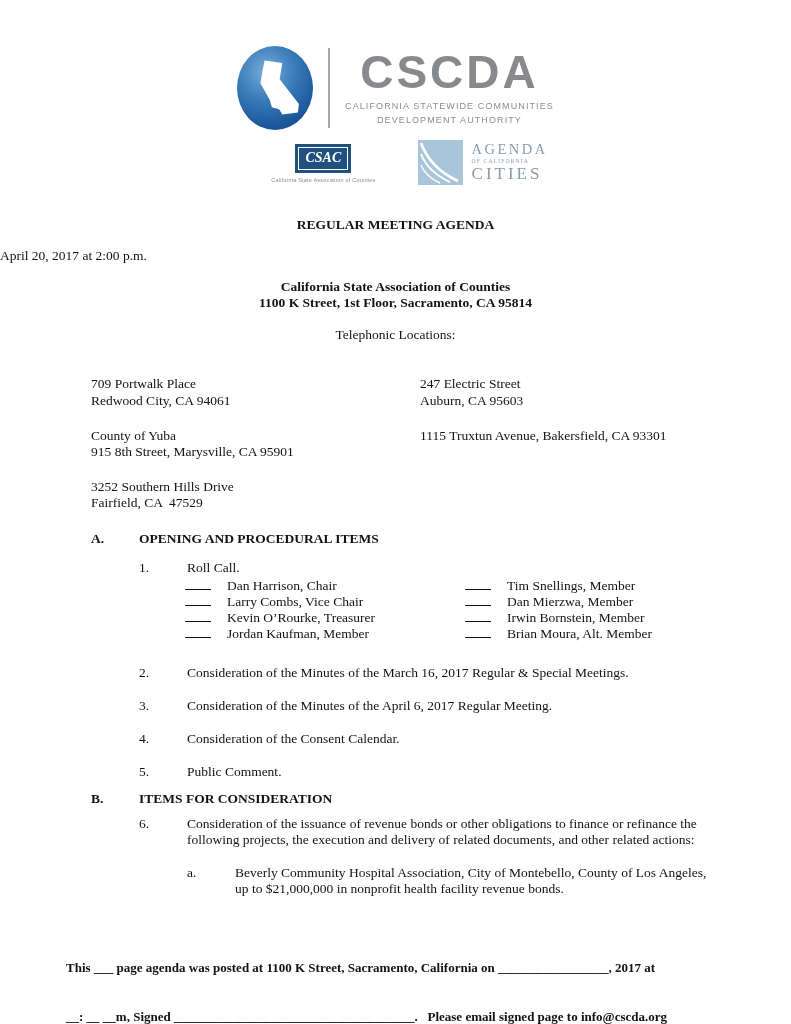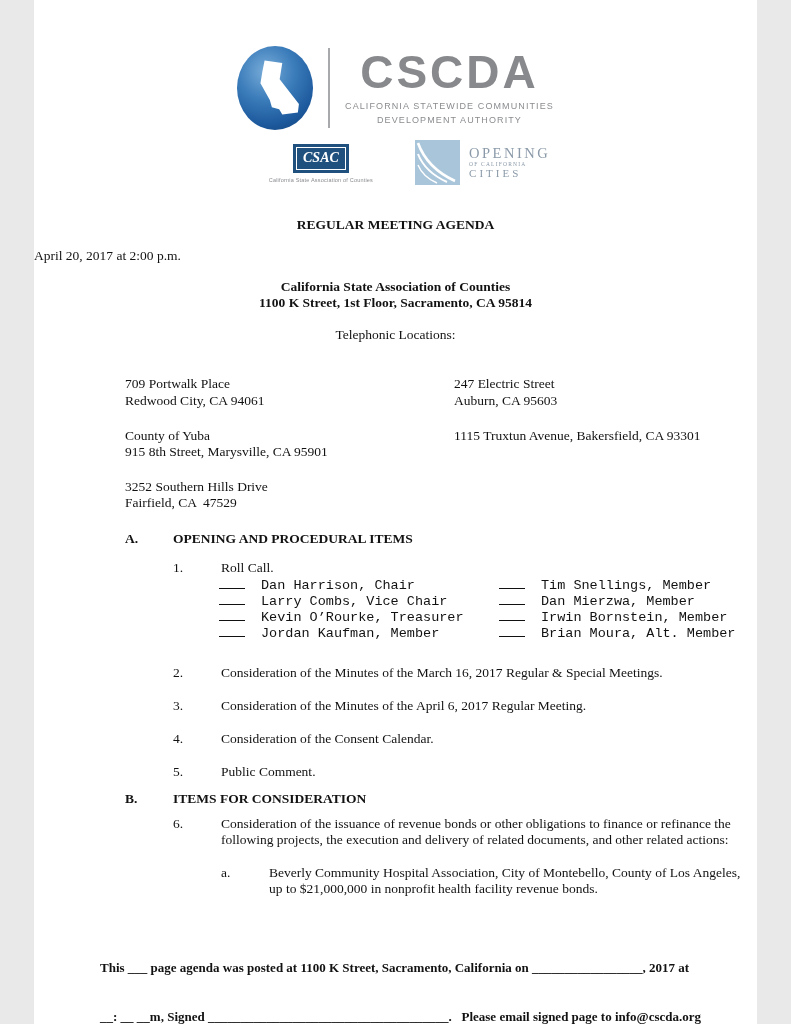--- a/index.html
+++ b/index.html
@@ -1,18 +1,18 @@
 <!DOCTYPE html>
 <html><head>
 <meta charset="utf-8">
 <style>
   * { margin:0; padding:0; box-sizing:border-box; }
   html,body { background:#e9e9e9; }
   .page {
-    position:relative; width:723px; height:1024px; margin:0 auto;
+    position:relative; width:791px; height:1024px; margin:0 auto;
     background:#ffffff; overflow:hidden;
     font-family:"Liberation Serif","DejaVu Serif",serif;
     font-size:13.5px; color:#121212; line-height:1.2;
   }
   
   .logo-block { padding-top:46px; display:flex; justify-content:center; align-items:center; gap:15px; }
   .logo-sphere {
     width:76px; height:84px; border-radius:50%;
     background:radial-gradient(circle at 38% 30%, #79add9 0%, #3b7cba 38%, #1d5a9e 70%, #123f74 100%);
     display:flex; align-items:center; justify-content:center; flex:0 0 auto;
@@ -33,38 +33,38 @@
   .csac { display:flex; flex-direction:column; align-items:center; margin-top:4px; }
   .csac-box { background:#20507e; padding:3px; }
   .csac-inner { border:1px solid #ffffff; padding:2px 6px; }
   .csac-acronym { color:#ffffff; font-style:italic; font-weight:bold; font-size:14px; font-family:"Liberation Serif",serif; }
   .csac-caption { font-family:"Liberation Sans",sans-serif; font-size:5.5px; color:#8a8c8f; margin-top:4px; letter-spacing:.2px; }
   .league { display:flex; align-items:center; gap:9px; }
   .league-box { width:45px; height:45px; flex:0 0 auto; }
   .league-text { color:#8b9aa9; font-family:"Liberation Serif",serif; }
   .league-w1 { font-size:14.5px; letter-spacing:2.5px; line-height:1.05; }
   .league-w2 { font-size:5.5px; letter-spacing:1.2px; line-height:1.3; }
-  .league-w3 { font-size:11px; letter-spacing:3px; line-height:1.05; }
+  .league-w3 { font-size:17px; letter-spacing:3px; line-height:1.05; }
   
   .title { text-align:center; font-weight:bold; margin-top:32px; }
   .datetime { text-align:left; font-weight:normal; margin-top:15px; }
   .venue { text-align:center; font-weight:bold; margin-top:15px; line-height:1.18; }
   .telephonic { text-align:center; margin-top:16px; }
   
   .locations { margin:33px 8px 0 91px; }
   .loc-row { display:grid; grid-template-columns:329px auto; margin-bottom:19px; }
   .loc-line { white-space:pre-wrap; }
   
   .section-head { display:grid; grid-template-columns:48px auto; margin-left:91px; font-weight:bold; }
   .item { display:grid; grid-template-columns:48px auto; margin-left:139px; }
   .item-text { max-width:510px; }
   .subitem { display:grid; grid-template-columns:48px auto; margin-left:187px; }
   .subitem .item-text { max-width:472px; }
   .rollcall { margin-left:185px; margin-top:2px; }
-  .rc-row { display:grid; grid-template-columns:280px auto; line-height:16px;font-family:Liberation Mono, monospace; }
+  .rc-row { display:grid; grid-template-columns:280px auto; line-height:16px; }
   .rc-cell { display:flex; align-items:baseline; }
   .blank { display:inline-block; width:26px; height:11px; border-bottom:1.4px solid #111; margin-right:16px; flex:0 0 auto; }
   
   .footer {
     position:absolute; left:66px; top:928px; width:670px;
     font-weight:bold; font-size:13px; line-height:1.24; white-space:pre-wrap;
   }
   .mt-sa  { margin-top:18px; }
   .mt-i1  { margin-top:13px; }
   .mt-i2  { margin-top:23px; }
@@ -103,21 +103,21 @@
       <div class="csac-caption">California State Association of Counties</div>
     </div>
     <div class="league">
       <svg class="league-box" viewBox="0 0 45 45" xmlns="http://www.w3.org/2000/svg" aria-hidden="true">
         <rect x="0" y="0" width="45" height="45" fill="#a9c5da"></rect>
         <path d="M 3 3 Q 12 28 40 41" stroke="#ffffff" stroke-width="2.6" fill="none"></path>
         <path d="M 3 14 Q 10 32 32 42" stroke="#ffffff" stroke-width="2" fill="none"></path>
         <path d="M 3 25 Q 8 37 22 43" stroke="#ffffff" stroke-width="1.4" fill="none"></path>
       </svg>
       <div class="league-text">
-        <div class="league-w1">OPENING</div>
+        <div class="league-w1">AGENDA</div>
         <div class="league-w2">OF CALIFORNIA</div>
         <div class="league-w3">CITIES</div>
       </div>
     </div>
   </div>
 
   <div class="title">REGULAR MEETING AGENDA</div>
   <div class="datetime">April 20, 2017 at 2:00 p.m.</div>
   <div class="venue">
     <div>California State Association of Counties</div>

